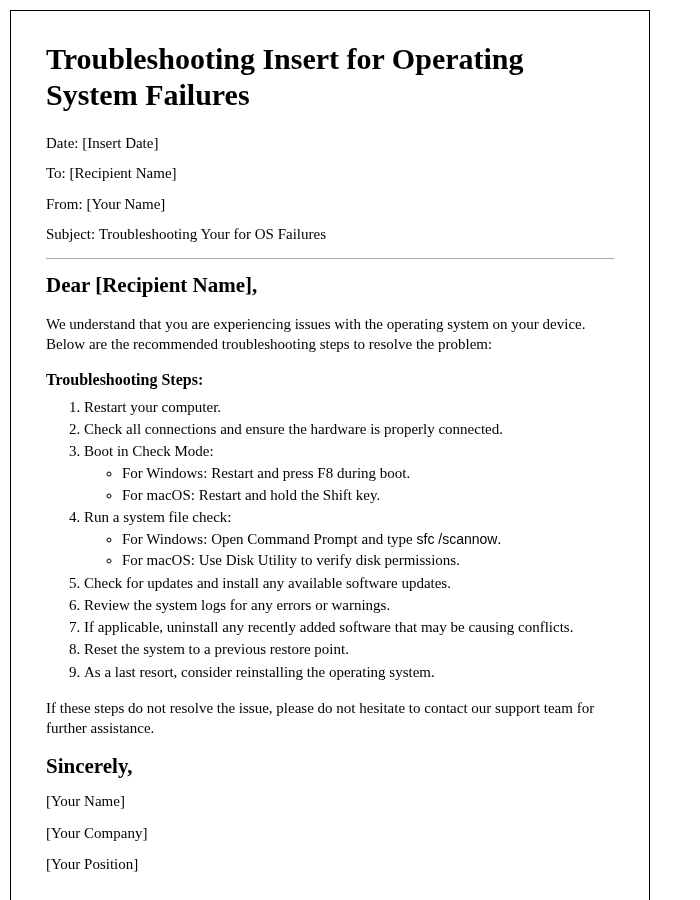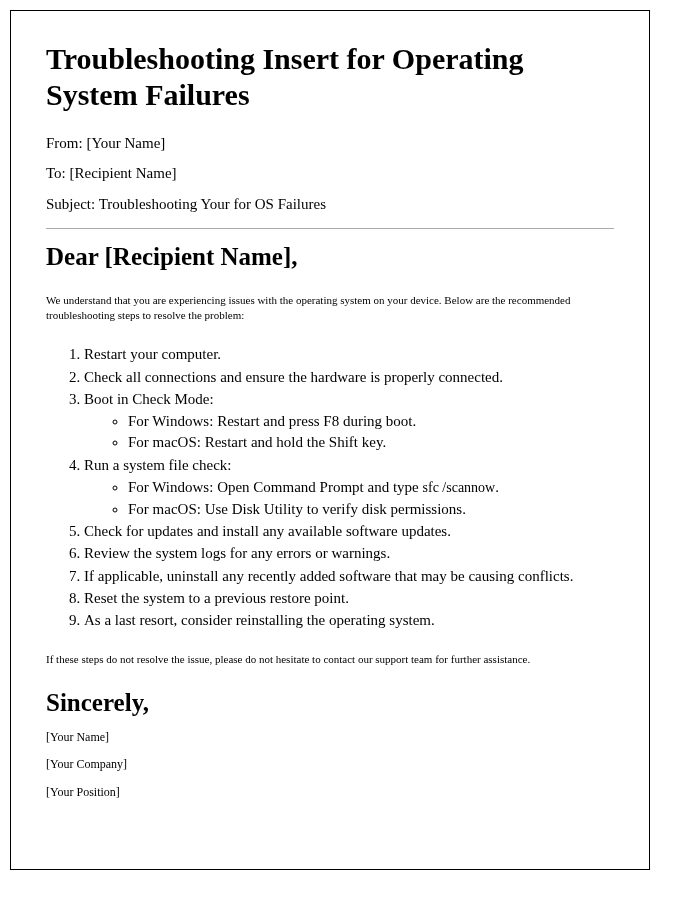--- a/index.html
+++ b/index.html
@@ -25,78 +25,80 @@
     .meta p {
       margin: 10px 0;
       font-size: 15px;
     }
     hr {
       border: none;
       border-top: 1px solid #aaa;
       margin: 14px 0;
     }
     h2 {
-      font-size: 25px;
+      font-size: 21px;
       font-weight: bold;
       margin: 14px 0 12px 0;
     }
     h3 {
       font-size: 16px;
       font-weight: bold;
       margin: 14px 0 8px 0;
     }
     p {
-      font-size: 11px;
+      font-size: 15px;
       line-height: 1.35;
-      margin: 22px 0;
+      margin: 16px 0;
     }
     ol {
       margin: 8px 0;
       padding-left: 38px;
       font-size: 15px;
     }
     ol li {
       margin: 2px 0;
       line-height: 1.35;
     }
     ul {
       list-style-type: circle;
       margin: 2px 0;
       padding-left: 34px;
     }
     ul li {
-      margin: 1px 10px;
+      margin: 1px 4px;
     }
     code {
-      font-family: Liberation Serif, serif;
+      font-family: Liberation Sans, sans-serif;
       font-size: 14px;
     }
     .sig p {
       margin: 11px 0;
-      font-size: 12px;
+      font-size: 15px;
     }
   </style>
 </head>
 <body>
 
 <div class="page">
   <h1>Troubleshooting Insert for Operating System Failures</h1>
 
   <div class="meta">
+    <p>Date: [Insert Date]</p>
+    <p>To: [Recipient Name]</p>
     <p>From: [Your Name]</p>
-    <p>To: [Recipient Name]</p>
     <p>Subject: Troubleshooting Your for OS Failures</p>
   </div>
 
   <hr>
 
   <h2>Dear [Recipient Name],</h2>
 
   <p>We understand that you are experiencing issues with the operating system on your device. Below are the recommended troubleshooting steps to resolve the problem:</p>
 
+  <h3>Troubleshooting Steps:</h3>
 
   <ol>
     <li>Restart your computer.</li>
     <li>Check all connections and ensure the hardware is properly connected.</li>
     <li>
       <span>Boot in Check Mode:</span>
       <ul>
         <li>For Windows: Restart and press F8 during boot.</li>
         <li>For macOS: Restart and hold the Shift key.</li>
       </ul>

